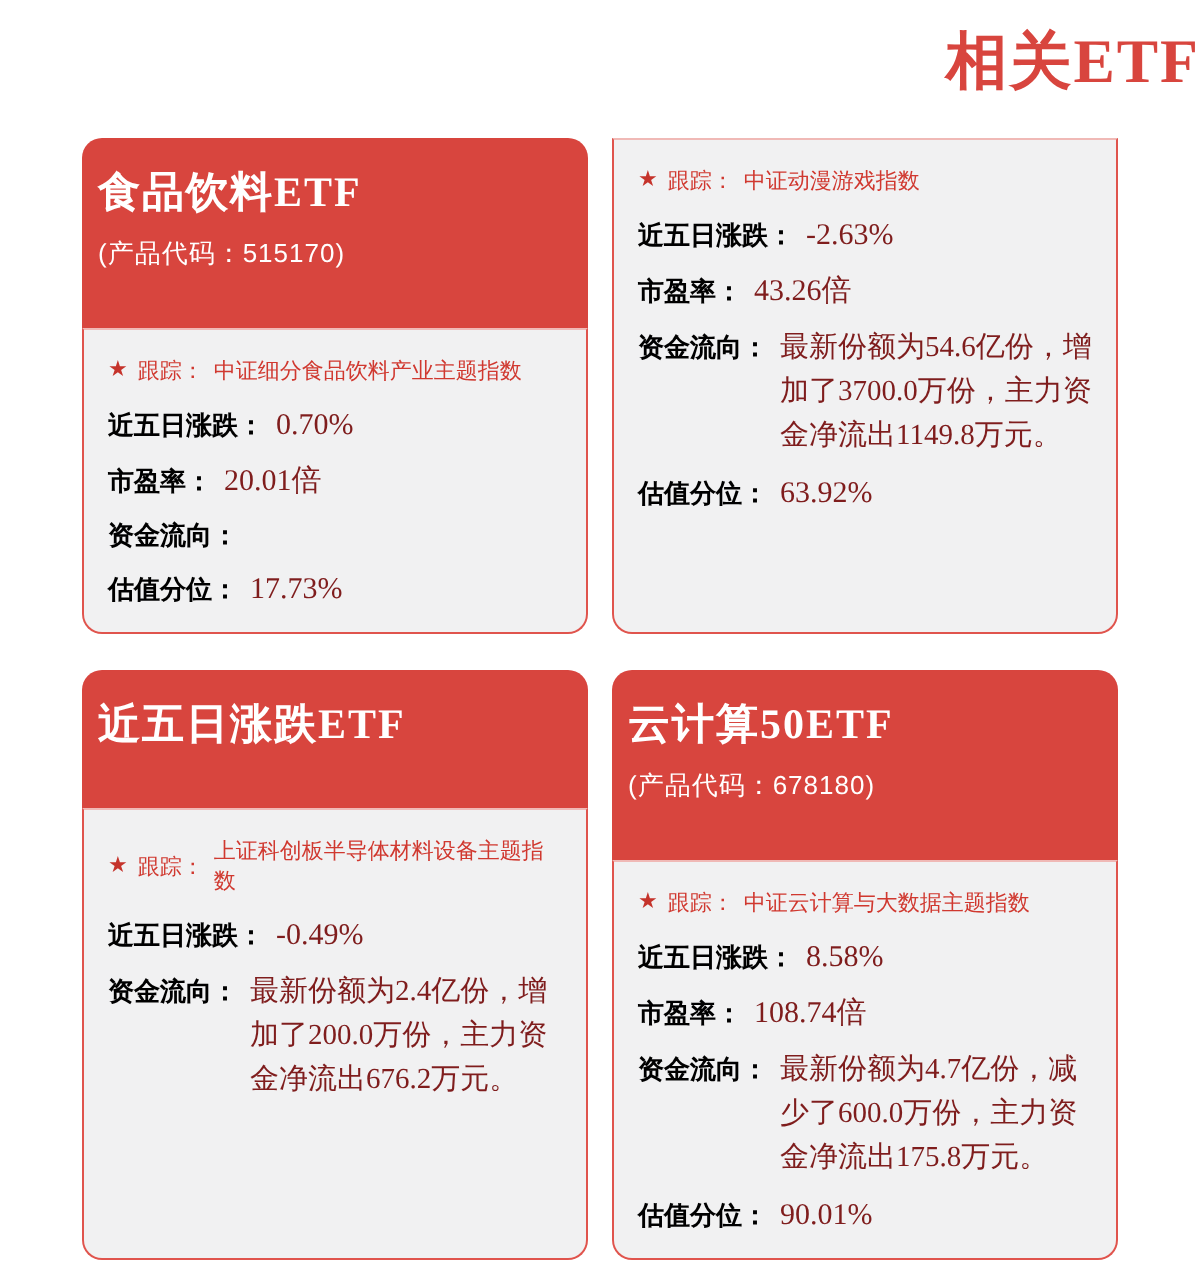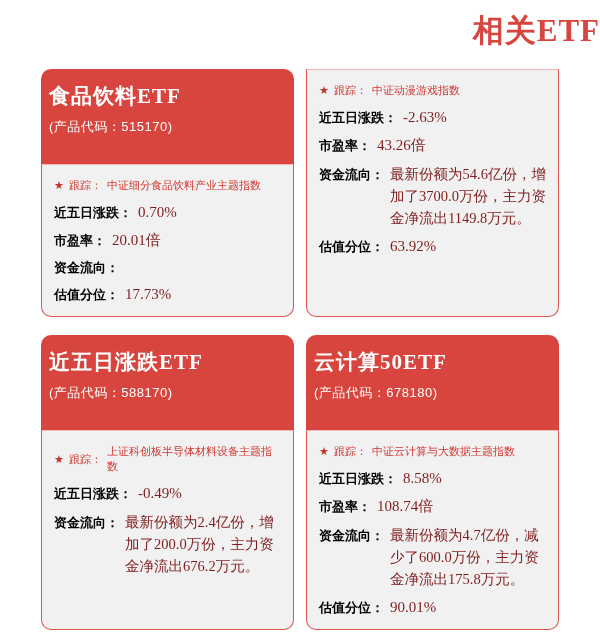--- a/index.html
+++ b/index.html
@@ -131,21 +131,20 @@
       <div class="row">
         <span class="lbl">估值分位：</span>
         <span class="val">63.92%</span>
       </div>
     </div>
   </section>
 
   <section class="card">
     <header class="card-head">
       <div class="card-title"><span>近五日涨跌</span><span class="latin">ETF</span></div>
-      <div class="card-code">(产品代码：588170)</div>
     </header>
     <div class="card-body">
       <div class="row row-tracking">
         <span class="star">★</span>
         <span class="tlabel">跟踪：</span>
         <span class="tvalue">上证科创板半导体材料设备主题指数</span>
       </div>
       <div class="row">
         <span class="lbl">近五日涨跌：</span>
         <span class="val">-0.49%</span>

